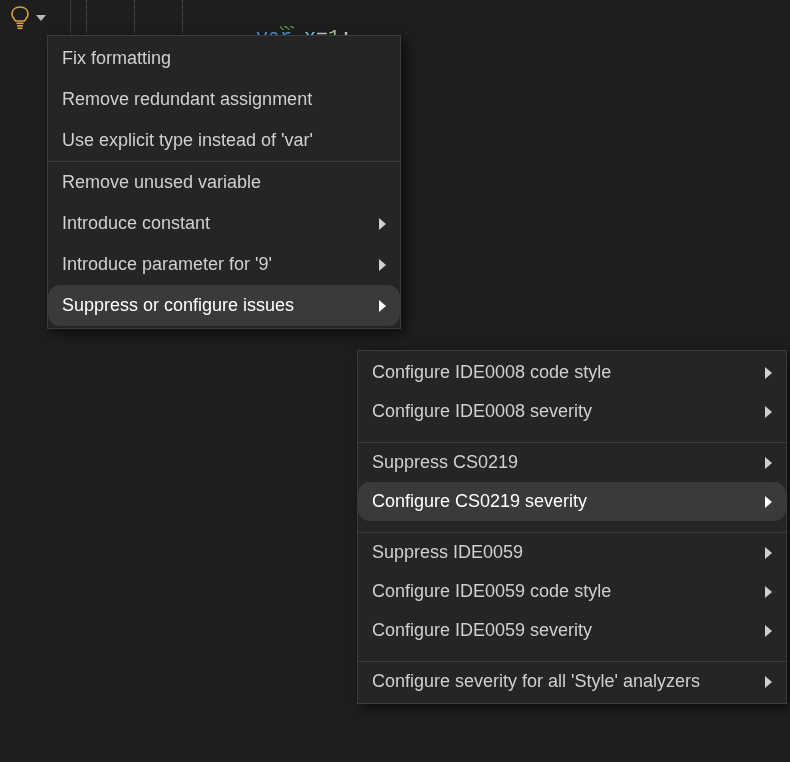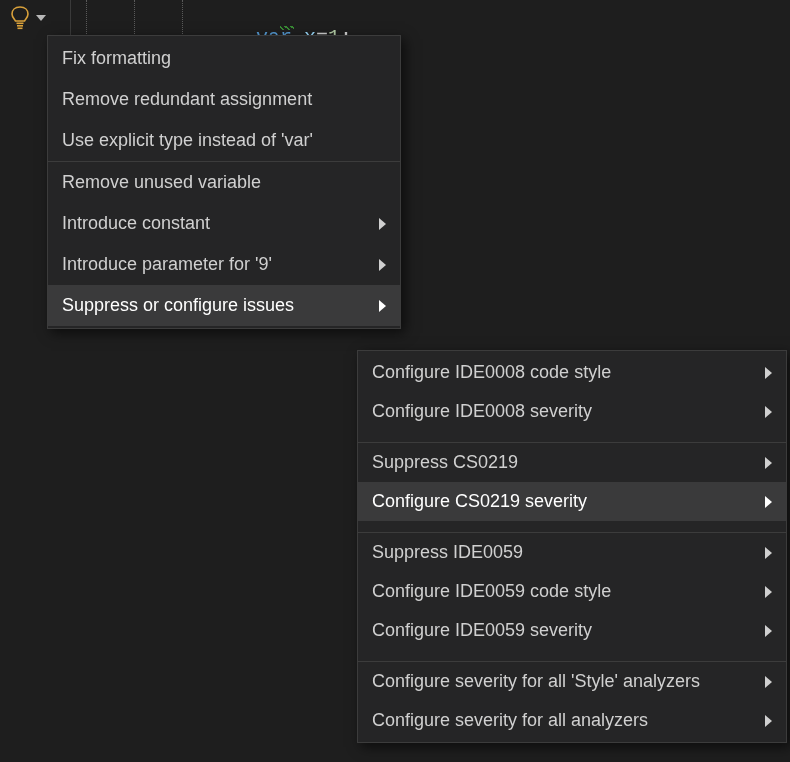--- a/index.html
+++ b/index.html
@@ -94,20 +94,21 @@
     align-items: center;
     justify-content: space-between;
     padding: 10px 14px 10px 14px;
     color: #d0d0d0;
     cursor: default;
     white-space: nowrap;
   }
   .menu-item.highlight {
     background: #3a3a3b;
     color: #ffffff;
+    border-radius: 12px;
   }
   .menu-sep-after {
     border-bottom: 1px solid #3c3c3c;
   }
   .menu-arrow {
     width: 0; height: 0;
     border-top: 6px solid transparent;
     border-bottom: 6px solid transparent;
     border-left: 7px solid #d0d0d0;
     margin-left: 12px;
@@ -208,17 +209,13 @@
       <span class="menu-arrow"></span>
     </div>
     <div class="menu-item">
       <span>Configure IDE0059 severity</span>
       <span class="menu-arrow"></span>
     </div>
     <div class="menu-item sep-top">
       <span>Configure severity for all 'Style' analyzers</span>
       <span class="menu-arrow"></span>
     </div>
-    <div class="menu-item">
-      <span>Configure severity for all analyzers</span>
-      <span class="menu-arrow"></span>
-    </div>
   </div>
 
 </body></html>

